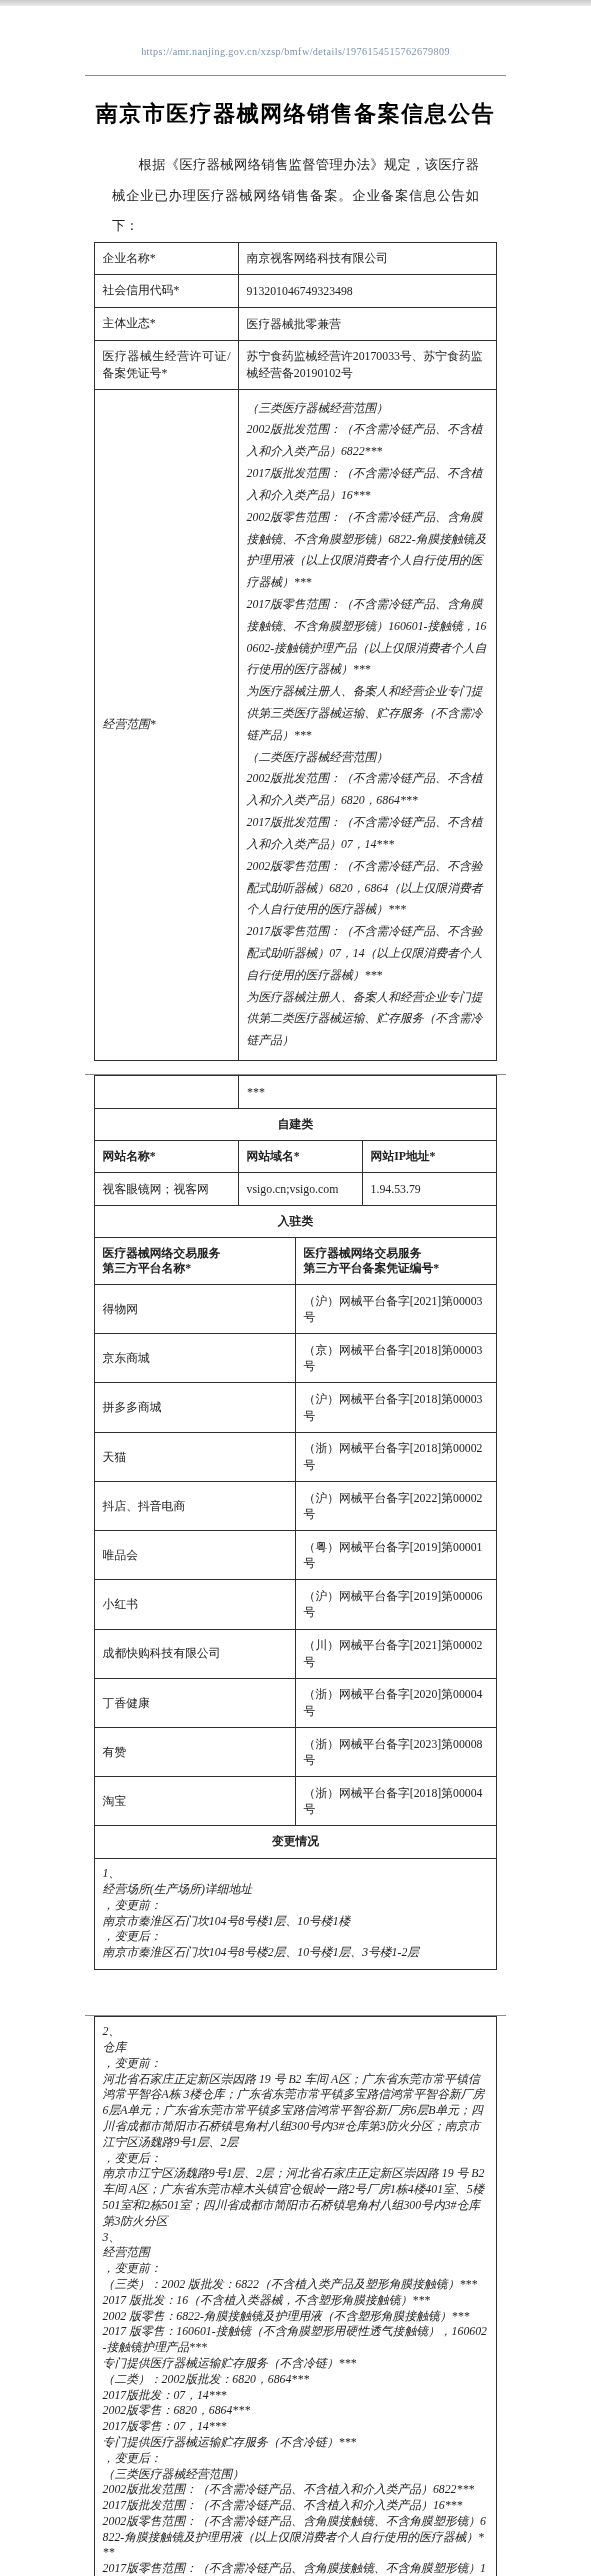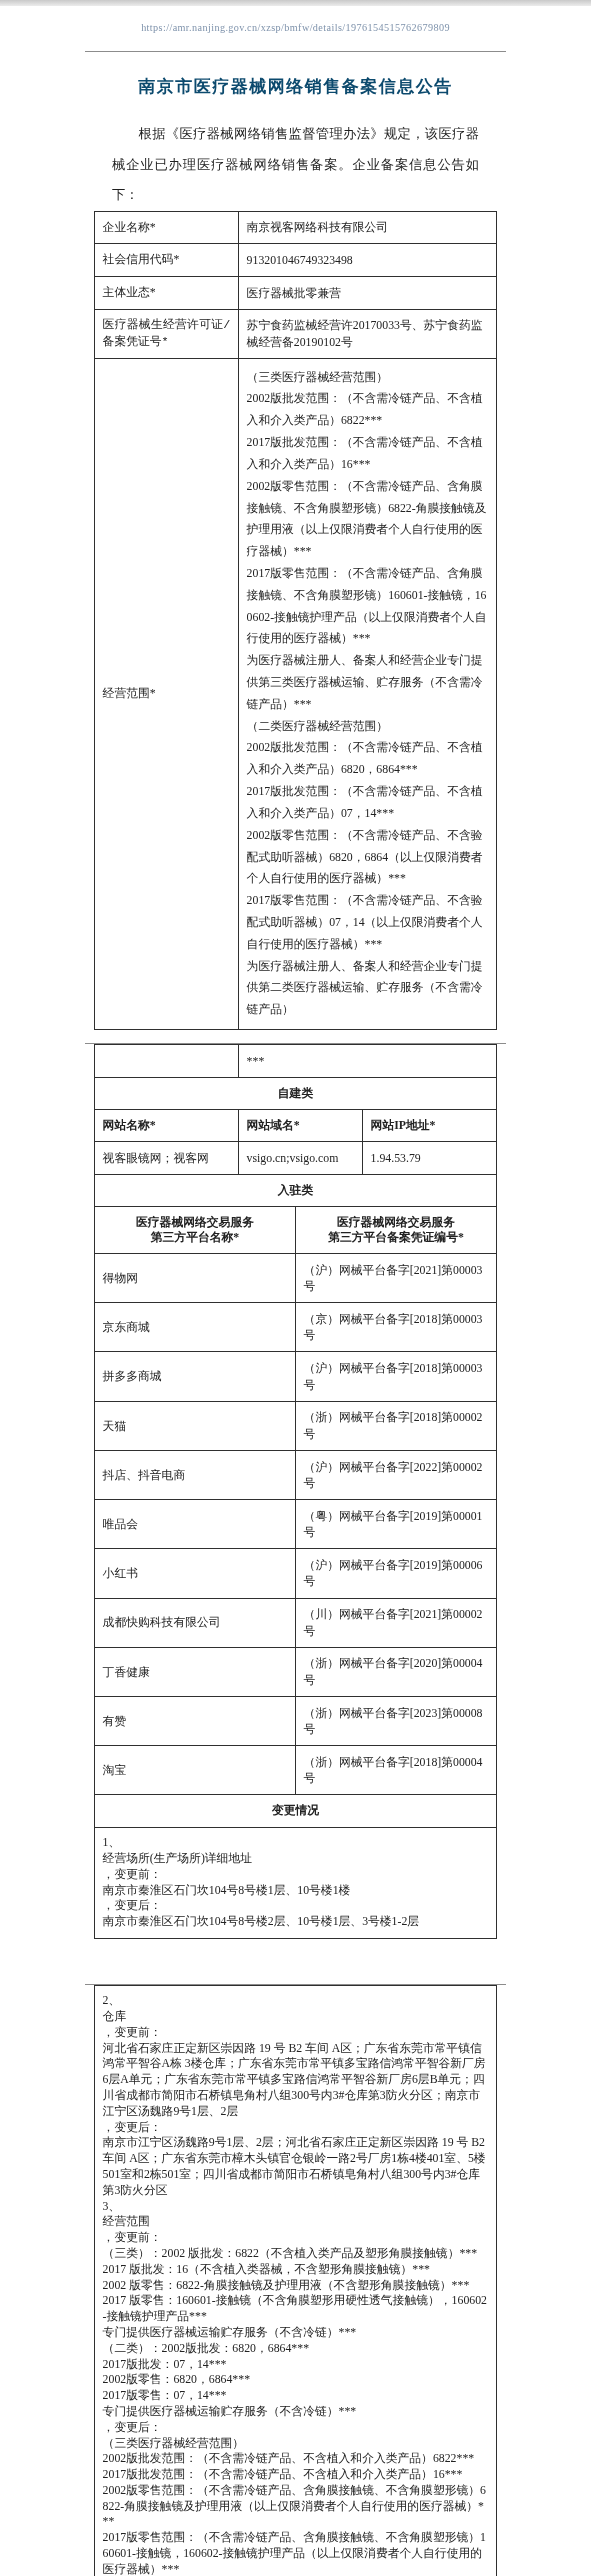--- a/index.html
+++ b/index.html
@@ -9,39 +9,39 @@
     background:#ffffff;
     font-family:"Liberation Serif","DejaVu Serif",serif;
     color:#1f1f1f;
     -webkit-font-smoothing:antialiased;
   }
   .topbar{
     height:6px;
     background:linear-gradient(#c9c9c9,#ececec);
   }
   .url{
-    margin-top:16px;
+    margin-top:40px;
     text-align:center;
     font-size:10.2px;
     letter-spacing:0.4px;
     color:#7e92ab;
   }
   .rule{
     width:421px;
     margin:18px auto 0 auto;
     border:none;
     border-top:1.5px solid #8c8c8c;
   }
   .doc-title{
     margin:23px 0 0 0;
     text-align:center;
-    font-size:17px;
+    font-size:22px;
     font-weight:bold;
     letter-spacing:1.5px;
-    color:#0c4a6e;
+    color:#000000;
   }
   .intro{
     width:367px;
     margin:21px auto 0 auto;
     font-size:13.3px;
     line-height:2.3;
     text-indent:2em;
     text-align:justify;
   }
   table.tbl{
@@ -62,43 +62,41 @@
     word-break:break-all;
   }
   td.lbl{
     text-align:left;
     padding:8.3px 6px;
   }
   td.jlbl{
     text-align:justify;
     padding:4.5px 7.6px;
     line-height:1.4;
-    font-family:Liberation Mono, monospace;
   }
   td.val{
     text-align:left;
     padding:6px 9px;
     line-height:1.4;
   }
-  td.top{vertical-align:top;}
+  td.top{vertical-align:top;font-style:italic;}
   td.center{text-align:center;}
   td.bold{font-weight:bold;margin-left:35px;}
   .pre{white-space:pre-wrap;}
   td.scope{
     line-height:1.85;
     padding:4.5px 9px;
   }
   td.smalltext{
     font-size:11.4px;
     line-height:1.34;
     padding:6px 7.6px;
   }
   td.hdr2{
     font-weight:bold;
-    text-align:center;
     line-height:1.3;
     padding:4.5px 6px;
   }
   td.section-title{
     font-weight:bold;
     text-align:center;
     font-size:12px;
     padding:8.3px 6px;
   }
   .chk{

